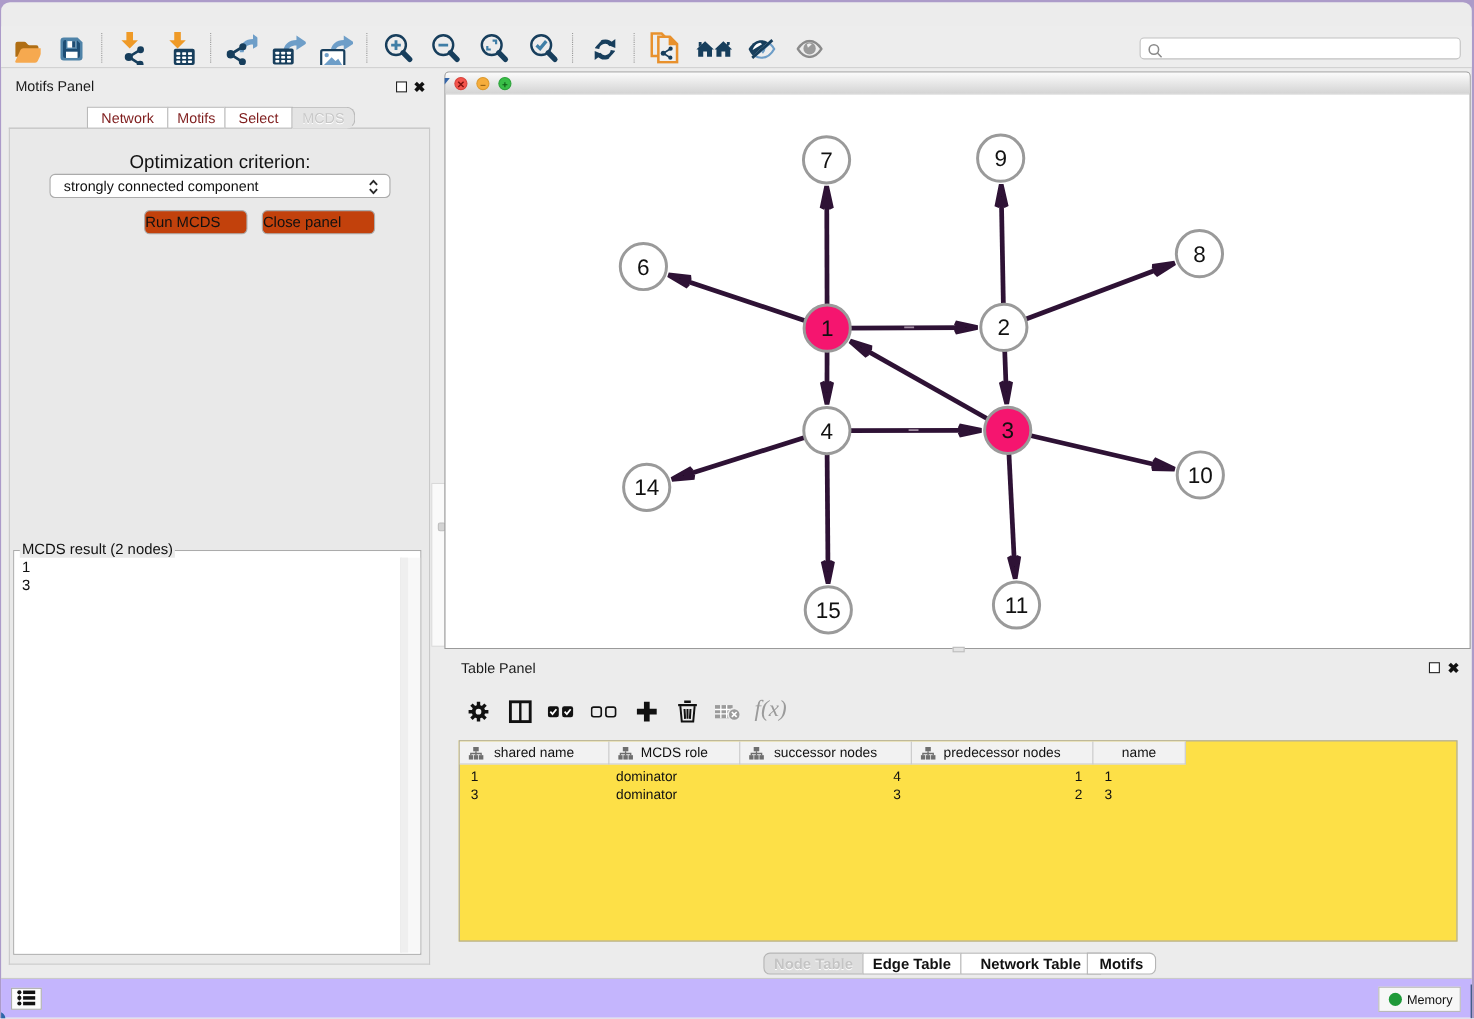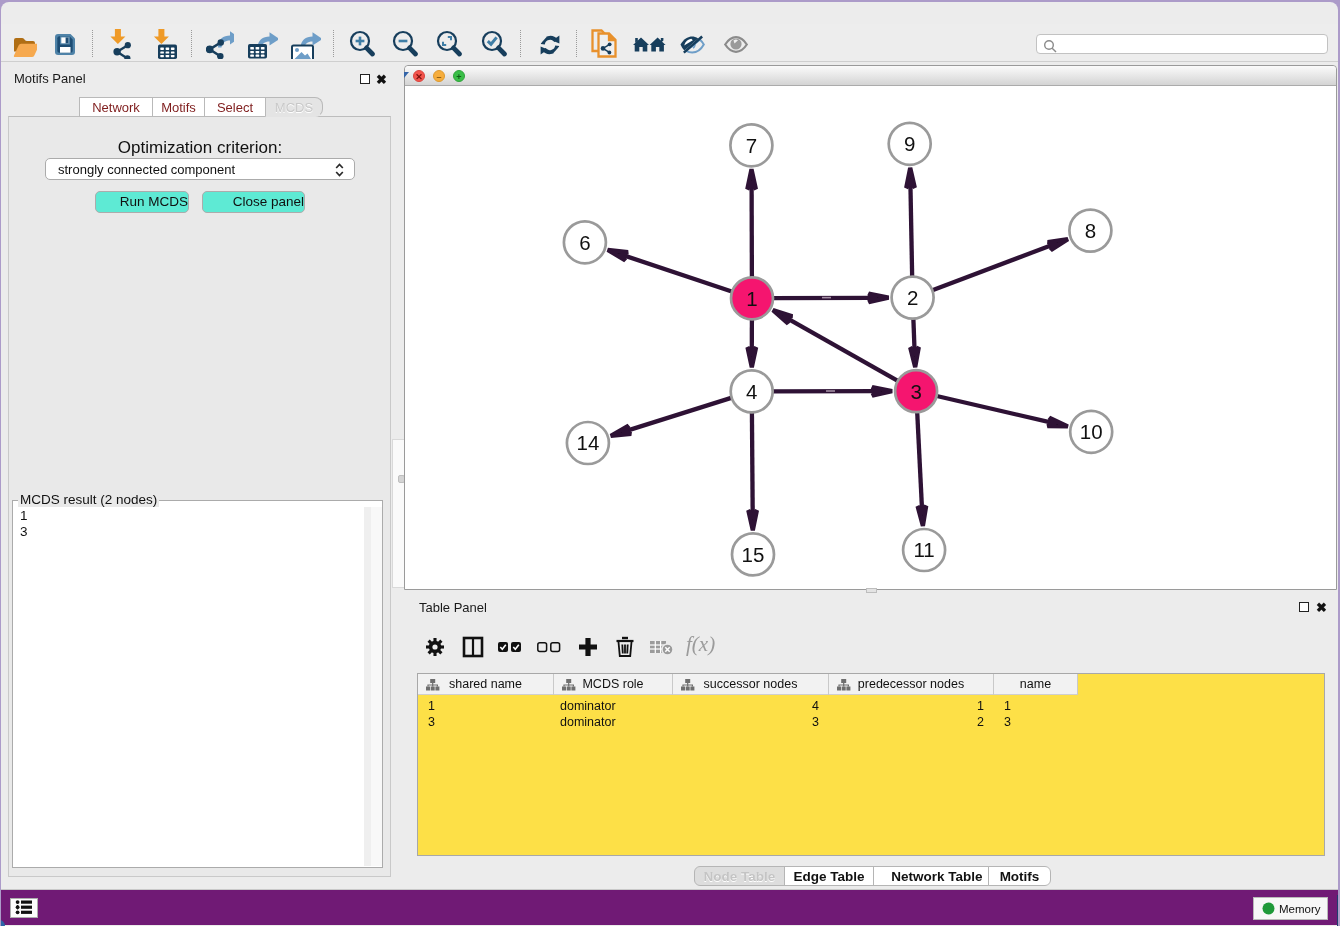--- a/index.html
+++ b/index.html
@@ -20,22 +20,22 @@
 
 
 #cp-title { left:14px; top:71px; font-size:13px; color:#1a1a1a; }
 .float-btn { position:absolute; width:10px; height:10px; border:1.7px solid #222; background:#fff; }
 .x-btn { position:absolute; font-size:13px; font-weight:bold; color:#111; line-height:12px; }
 .tab { position:absolute; top:97px; height:20px; background:#fff; border:1px solid #B9B9B9;
   font-size:13px; color:#7f1d1d; text-align:center; line-height:19px; }
 #cp-body { left:8px; top:116px; width:383px; height:761px; background:#E9E9E9; border:1px solid #C9C9C9; border-top:1px solid #BDBDBD; }
 #opt-label { left:0; top:138px; width:400px; text-align:center; font-size:17px; color:#111; }
 #dropdown { left:45px; top:158px; width:310px; height:22px; background:#fff; border:1px solid #ABABAB; border-radius:5px; font-size:13px; color:#111; line-height:21px; padding-left:12px; }
-.btn { position:absolute; height:22px; background:#5eead4; border:1px solid #ACACAC; border-radius:5px;
-  font-size:13.5px; color:#111; text-align:right; line-height:20px; }
+.btn { position:absolute; height:22px; background:#c2410c; border:1px solid #ACACAC; border-radius:5px;
+  font-size:13.5px; color:#111; text-align:left; line-height:20px;margin-left:36px; }
 #mcds-box { left:12px; top:500px; width:371px; height:368px; border:1px solid #ABABAB; }
 #mcds-label { left:18px; top:492px; font-size:13.5px; color:#111; background:#E9E9E9; padding:0 2px; }
 #mcds-text { left:13px; top:501px; width:369px; height:366px; background:#fff; font-size:13.5px; color:#111; line-height:16px; padding:6.5px 0 0 7px; }
 #mcds-scroll { left:364px; top:507px; width:18px; height:359px; background:#F8F8F8; border-left:1px solid #DDDDDD; }
 #mcds-scroll2 { left:364px; top:507px; width:7px; height:359px; background:#EFEFEF; }
 
 
 #div-track { left:392px; top:439px; width:13px; height:149px; background:#FAFAFA; border:1px solid #D9D9D9; }
 #div-thumb { left:398px; top:475px; width:6.5px; height:8px; background:#D4D4D4; border:1px solid #BEBEBE; border-radius:2px; }
 
@@ -53,21 +53,21 @@
 #fx { font-family:"Liberation Serif", serif; font-style:italic; font-size:21px; color:#9B9B9B; top:632px; }
 #tbl { left:417px; top:673px; width:908px; height:183px; background:#fde047; border:1px solid #A8A8A8; }
 #tbl-head { position:absolute; left:0; top:0; width:100%; height:21px; }
 #tbl-head-in { position:absolute; left:0; top:0; width:660px; height:21px; background:#F2F2F2; border-bottom:1px solid #CFCFCF; }
 .th { position:absolute; top:0; height:21px; border-right:1px solid #C9C9C9; font-size:12.5px; color:#111; text-align:center; line-height:20px; }
 .th svg { position:absolute; left:8px; top:4.5px; }
 .td { position:absolute; font-size:12.5px; color:#111; }
 
 .btab { position:absolute; top:866px; height:20px; background:#fff; border:1px solid #B5B5B5; font-size:13.5px; font-weight:bold; color:#111; text-align:center; line-height:19px; }
 #statusline { left:0; top:889px; width:100%; height:1px; background:#C9C9C9; }
-#statusbar { left:0; top:890px; width:100%; height:35px; background:#701a75; }
+#statusbar { left:0; top:890px; width:100%; height:35px; background:#c4b5fd; }
 #list-btn { position:absolute; left:10px; top:8px; width:28px; height:20px; background:#FCFCFC; border:1.5px solid #ADADAD; text-align:center; }
 #mem-btn { position:absolute; left:1253px; top:7px; width:75px; height:23px; background:#F7F7F7; border:1px solid #B9B9B9; font-size:11.5px; color:#111; padding:4px 0 0 8px; }
 </style></head>
 <body>
 <div id="outer">
 <div id="win">
       <div id="pg">
   <div class="abs" id="toolbar">
     <div class="tbi" style="left:7px;top:6px"><svg width="30" height="28" viewBox="0 0 30 28" style="">
 <path d="M8.5 24 L8.5 12.5 Q8.5 10.5 10.5 10.5 L16.5 10.5 Q17.8 10.5 18.6 11.5 L19.6 12.8 Q20.3 13.6 21.4 13.6 L27.5 13.6 Q29.5 13.6 29.5 15.6 L29.5 24 Z" fill="#B06E14" transform="translate(-1.5,-2.5)"></path>

